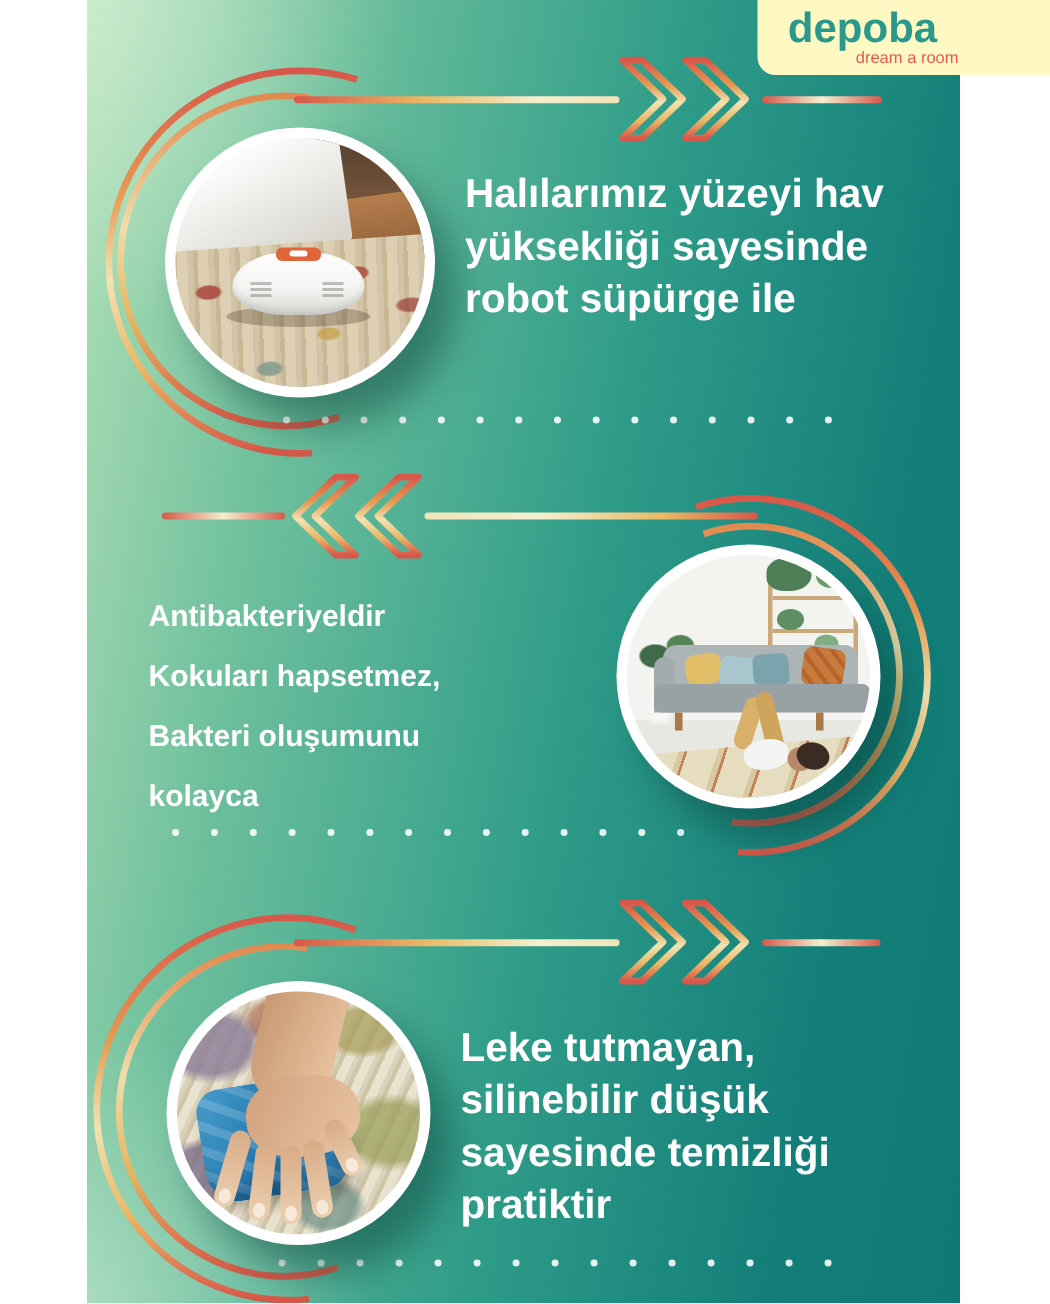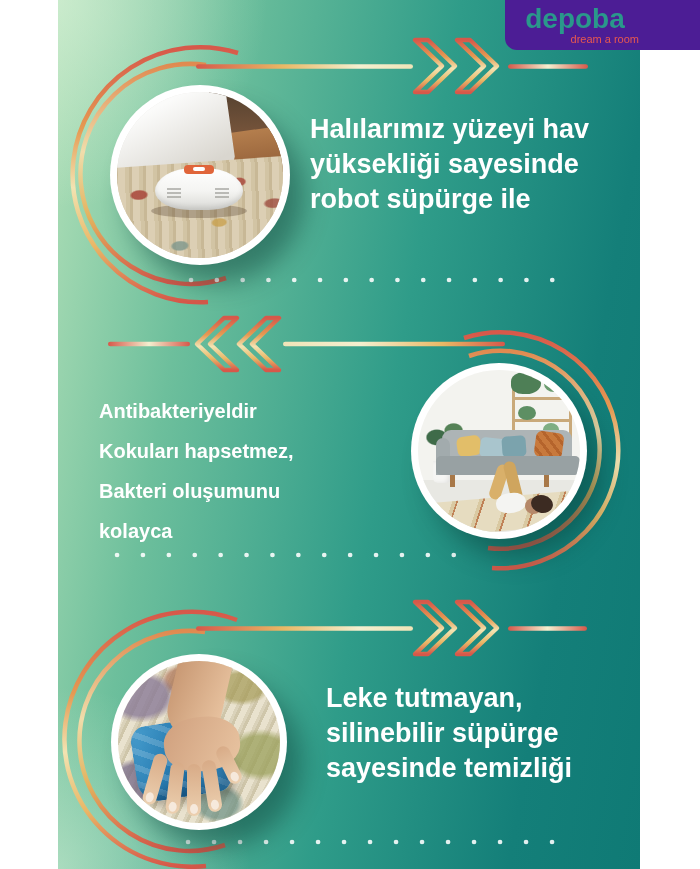--- a/index.html
+++ b/index.html
@@ -7,21 +7,21 @@
           font-family:"Liberation Sans",sans-serif;}
   
   .stage{position:absolute;left:58px;top:0;width:582px;height:869px;
          background:
            radial-gradient(60% 40% at 0% 0%, rgba(222,244,221,.55), rgba(222,244,221,0) 60%),
            radial-gradient(55% 35% at 0% 100%, rgba(222,244,221,.5), rgba(222,244,221,0) 60%),
            linear-gradient(100deg,#b2e0b8 0%,#6dbf9c 24%,#2f9c89 55%,#147f79 82%,#0f7a75 100%);}
   .decor{position:absolute;left:0;top:0;pointer-events:none;}
 
   
-  .logo-box{position:absolute;left:505px;top:0;width:195px;height:50px;background:#4c1d95;
+  .logo-box{position:absolute;left:505px;top:0;width:195px;height:50px;background:#fef9c3;
             border-radius:0 0 0 12px;}
   .brand{position:absolute;left:4px;top:3px;width:132px;text-align:center;
          font-size:28px;font-weight:bold;color:#2a988b;letter-spacing:0;}
   .tagline{position:absolute;left:4px;top:33px;width:130px;text-align:right;
            font-size:11px;font-weight:normal;color:#e8584f;}
 
   
   .circle{position:absolute;border-radius:50%;background:#ffffff;
           box-shadow:16px 20px 26px -2px rgba(8,60,54,.48);}
   .photo{position:absolute;inset:7px;border-radius:50%;overflow:hidden;}
@@ -119,21 +119,21 @@
   .s3-f1{left:30px;top:92px;transform:rotate(16deg);}
   .s3-f2{left:50px;top:101px;transform:rotate(7deg);}
   .s3-f3{left:69px;top:103px;}
   .s3-f4{left:87px;top:99px;transform:rotate(-9deg);}
   .s3-f5{left:104px;top:84px;height:40px;transform:rotate(-26deg);}
 
   
   .feature-text{position:absolute;color:#ffffff;font-weight:bold;}
   .t1{left:310px;top:112px;width:340px;font-size:27px;line-height:35px;}
   .t2{left:99px;top:391px;width:330px;font-size:20px;line-height:40px;}
-  .t3{left:326px;top:681px;width:340px;font-size:27px;line-height:35px;}
+  .t3{left:307px;top:681px;width:340px;font-size:27px;line-height:35px;}
 </style>
 </head>
 <body>
 
 <div class="canvas">
   <div class="stage"></div>
 
   <svg class="decor" width="700" height="869" viewBox="0 0 700 869">
     <defs>
       <linearGradient id="gArc" x1="0" y1="0" x2="0" y2="1">
@@ -274,21 +274,22 @@
     <div>robot süpürge ile</div>
   </div>
   <div class="feature-text t2">
     <div>Antibakteriyeldir</div>
     <div>Kokuları hapsetmez,</div>
     <div>Bakteri oluşumunu</div>
     <div>kolayca</div>
   </div>
   <div class="feature-text t3">
     <div>Leke tutmayan,</div>
-    <div>silinebilir süpürge</div>
+    <div>silinebilir düşük</div>
     <div>sayesinde temizliği</div>
+    <div>pratiktir</div>
   </div>
 
   <div class="logo-box">
     <div class="brand">depoba</div>
     <div class="tagline">dream a room</div>
   </div>
 </div>
 
 </body></html>

